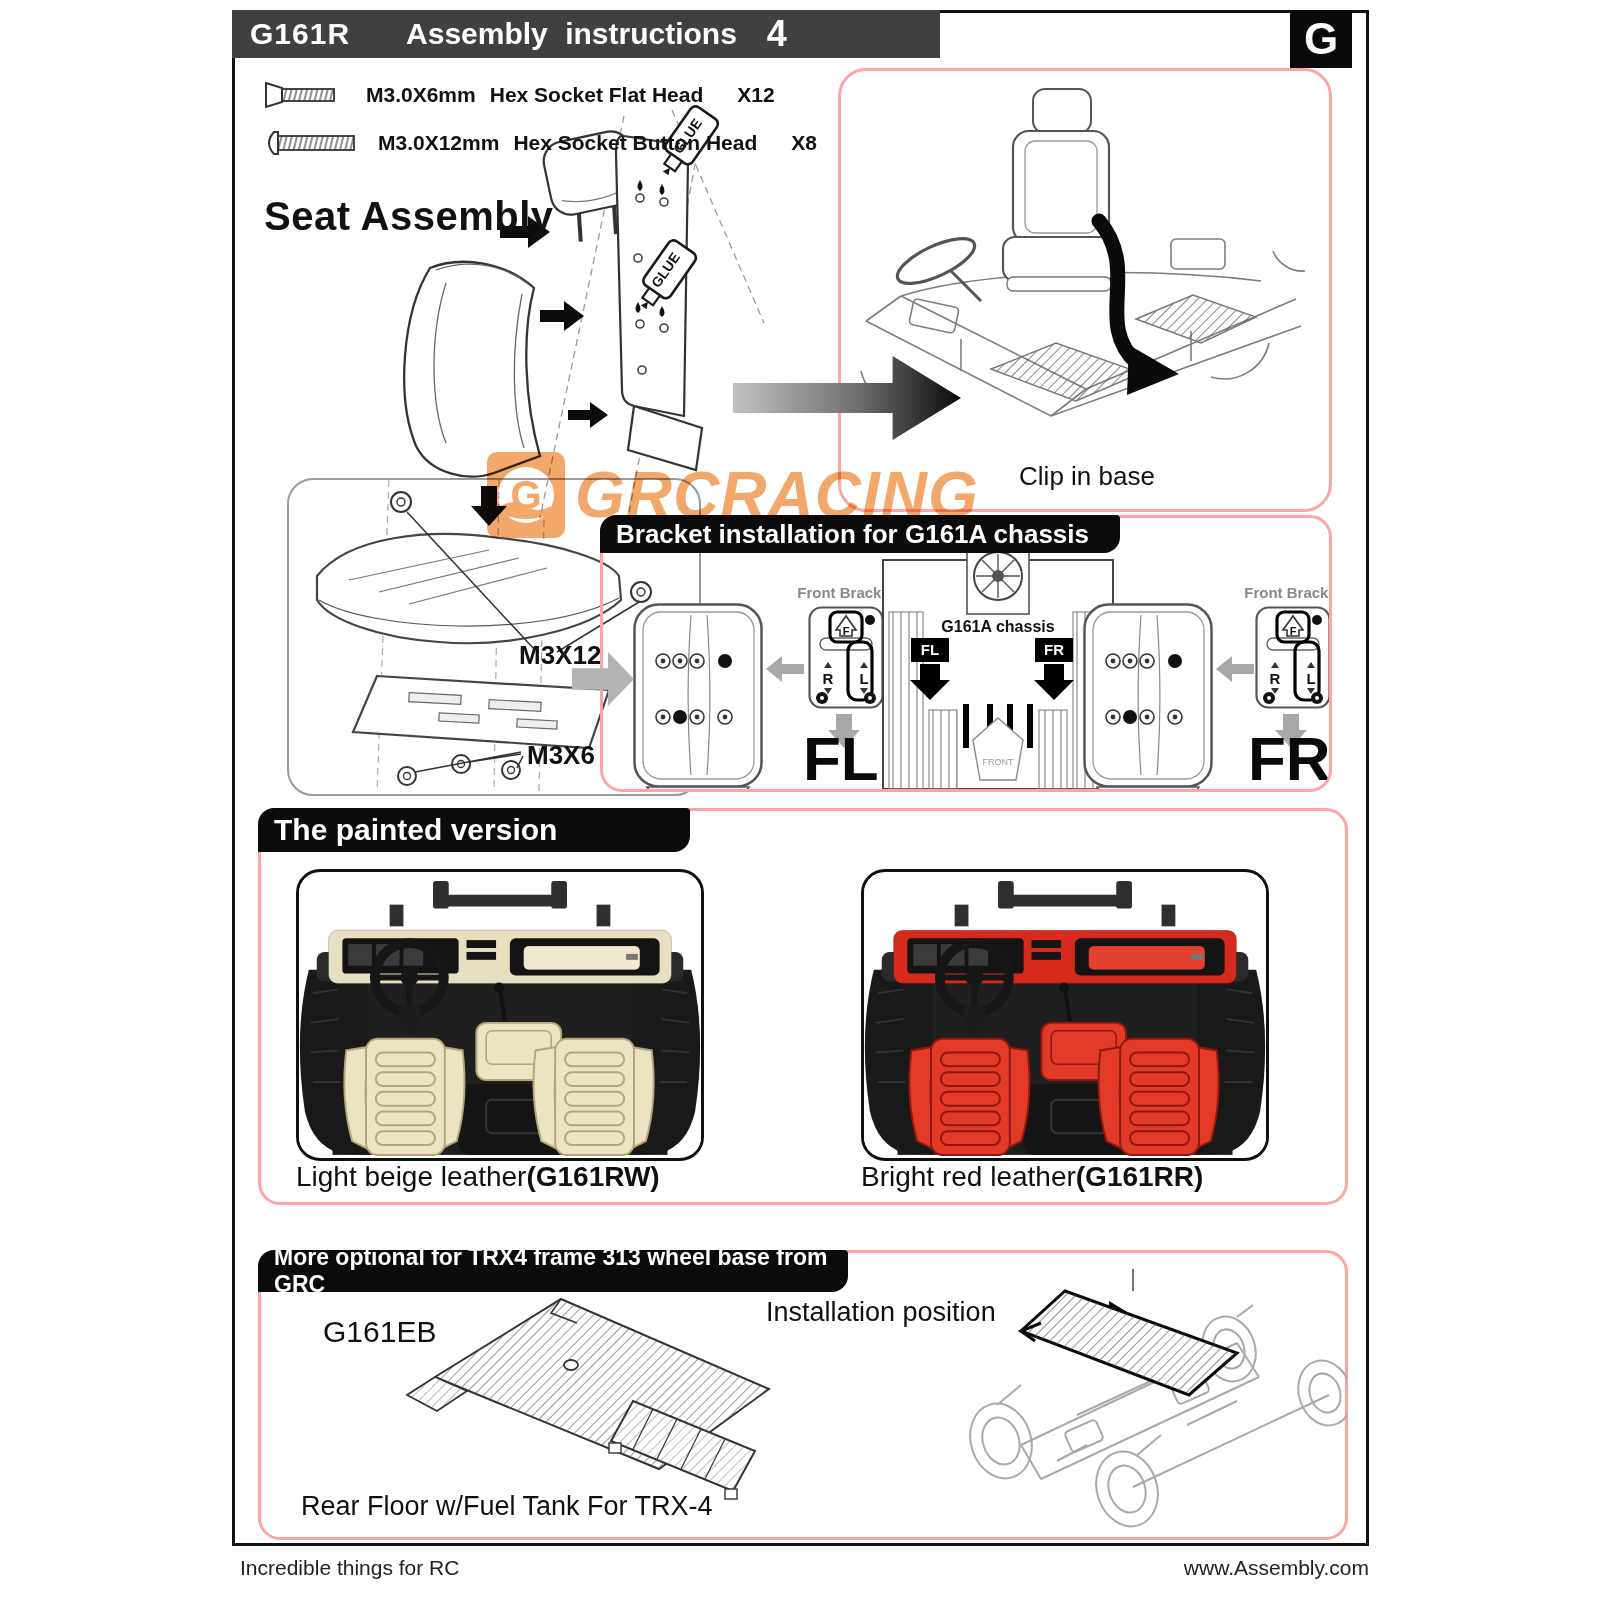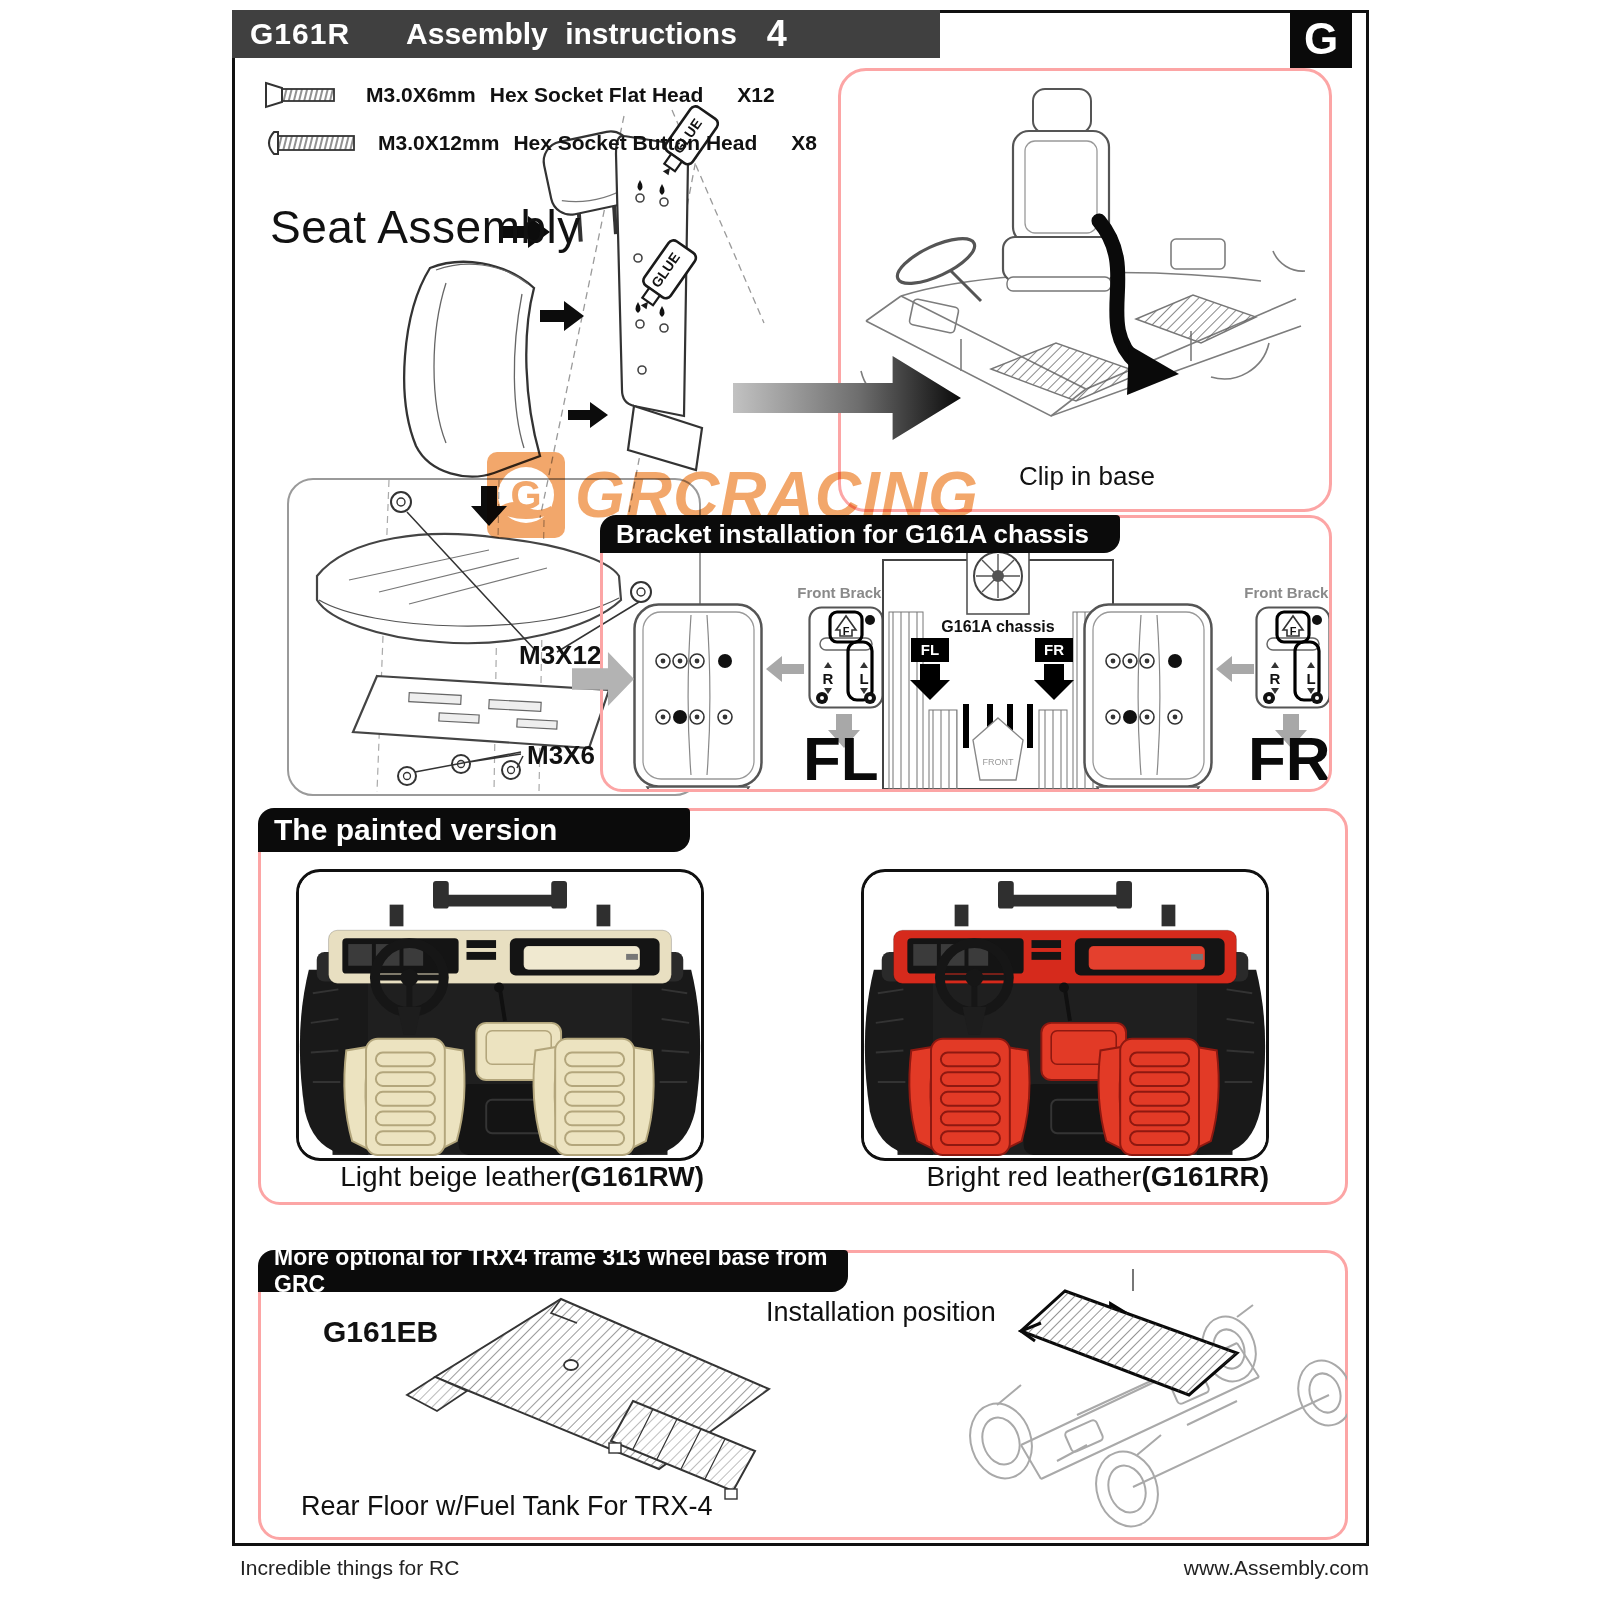--- a/index.html
+++ b/index.html
@@ -21,21 +21,21 @@
   .glogo{left:1290px;top:10px;width:62px;height:58px;background:#0a0a0a;display:flex;
          align-items:center;justify-content:center;z-index:7;}
   .glogo span{color:#fff;font-size:44px;font-weight:800;line-height:1;}
 
   
   .part-row{left:262px;display:flex;align-items:center;z-index:3;}
   .part-row .spec{font-size:21px;font-weight:700;margin-left:16px;white-space:nowrap;}
   .part-row .pname{font-size:21px;font-weight:700;margin-left:14px;white-space:nowrap;}
   .part-row .qty{font-size:21px;font-weight:700;margin-left:34px;}
 
-  .seat-title{left:258px;top:188px;font-size:46px;font-weight:400;letter-spacing:0.5px;z-index:3;margin:12px;}
+  .seat-title{left:258px;top:188px;font-size:40px;font-weight:700;letter-spacing:0.5px;z-index:3;margin:6px;}
 
   
   .secbox{border:3px solid #fca5a5;border-radius:22px;box-sizing:border-box;z-index:2;background:transparent;}
   .secbox .inner{position:absolute;inset:0;overflow:hidden;border-radius:18px;}
   .secbar{position:absolute;left:-3px;top:-3px;background:#0b0b0b;color:#fff;font-weight:700;
           display:flex;align-items:center;padding-left:16px;border-radius:16px 4px 16px 0;z-index:6;box-sizing:border-box;}
 
   .clipbox{left:838px;top:68px;width:494px;height:444px;border-radius:28px;}
   .cushionbox{left:287px;top:478px;width:414px;height:318px;border:2.5px solid #9a9a9a;border-radius:26px;box-sizing:border-box;z-index:2;}
 
@@ -44,21 +44,21 @@
 
   .paintedbox{left:258px;top:808px;width:1090px;height:397px;}
   .paintedbar{width:432px;height:44px;font-size:30px;}
 
   .optionalbox{left:258px;top:1250px;width:1090px;height:290px;}
   .optionalbar{width:590px;height:42px;font-size:23px;justify-content:center;}
 
   
   .photo{position:absolute;width:408px;height:292px;border:3px solid #101010;border-radius:24px;
          box-sizing:border-box;overflow:hidden;background:#fff;}
-  .caption{position:absolute;width:408px;text-align:right;font-size:28px;color:#101010;}
+  .caption{position:absolute;width:408px;text-align:left;font-size:28px;color:#101010;}
   .caption .code{font-weight:800;}
   .photo-svg.beige{--seat:#ece3c0;--seatline:#b3a67c;--dash:#e8dfc1;--glove:#f0e9d0;}
   .photo-svg.red{--seat:#e23a26;--seatline:#8e1810;--dash:#d62a1c;--glove:#e4402e;}
 
   
   .grad-arrow{left:733px;top:356px;width:228px;height:84px;z-index:4;
     background:linear-gradient(90deg,#c2c2c2 0%,#6e6e6e 55%,#0a0a0a 100%);
     clip-path:polygon(0 32%,70% 32%,70% 0%,100% 50%,70% 100%,70% 68%,0 68%);}
   .gray-arrow-right{left:572px;top:652px;width:62px;height:54px;background:#b3b3b3;z-index:3;
     clip-path:polygon(0 30%,58% 30%,58% 0,100% 50%,58% 100%,58% 70%,0 70%);}
@@ -66,21 +66,21 @@
     clip-path:polygon(0 32%,55% 32%,55% 0,100% 50%,55% 100%,55% 68%,0 68%);}
 
   
   .watermark{left:487px;top:452px;height:86px;display:flex;align-items:center;z-index:5;
              mix-blend-mode:multiply;opacity:0.95;}
   .wm-badge{width:78px;height:86px;background:#f2a263;border-radius:10px;display:flex;
             align-items:center;justify-content:center;}
   .wm-text{font-size:64px;font-weight:800;color:#f2a263;letter-spacing:1px;margin-left:10px;line-height:86px;font-style:italic;}
 
   
-  .partcode{font-size:30px;font-weight:700;}
+  .partcode{font-size:30px;font-weight:400;}
   .plain27{font-size:27px;color:#101010;}
   .footer{font-size:21px;color:#222;z-index:3;}
 </style>
 </head>
 <body>
 
 <div class="canvas">
 
   <svg width="0" height="0" style="position:absolute" aria-hidden="true">
     <defs>

